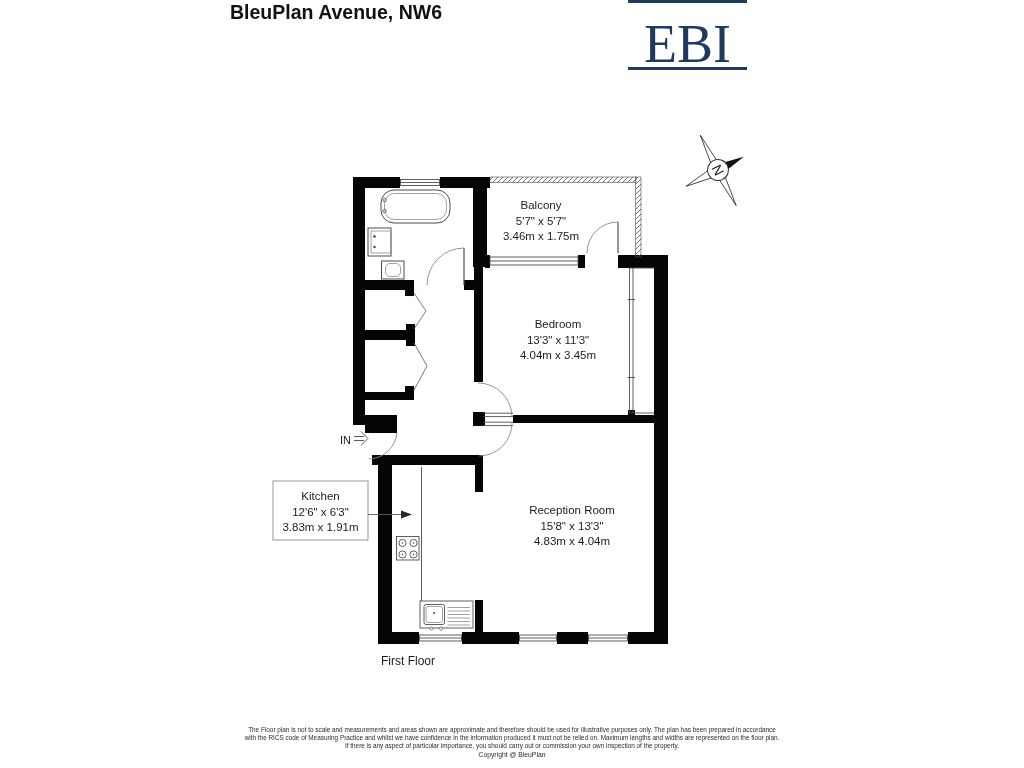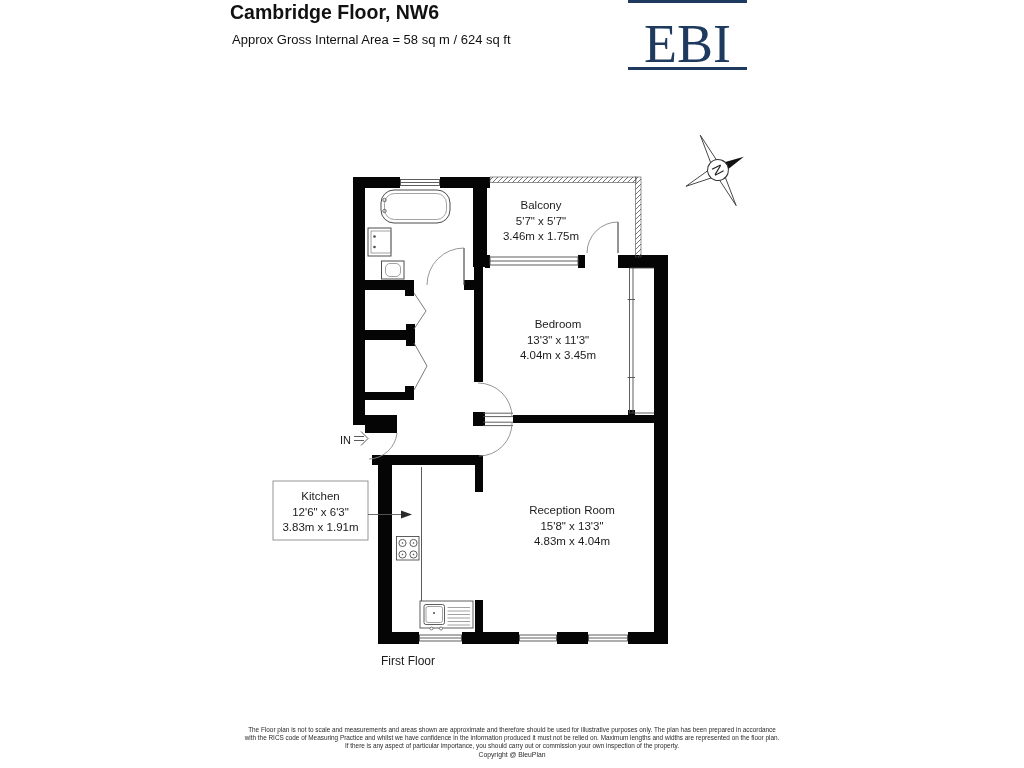--- a/index.html
+++ b/index.html
@@ -31,23 +31,22 @@
   
   .disclaimer{
     left:0;right:0;top:726px;text-align:center;
     font-size:6.4px;line-height:8.1px;color:#2a2a2a;
   }
   .copyright{font-size:6.8px;margin-top:1px;}
 </style>
 </head>
 <body>
 
-<div class="abs title">Cambridge Floor, NW6</div>
+<div class="abs title">BleuPlan Avenue, NW6</div>
 <div class="abs subs">
-  <div>Approx Gross Internal Area = 58 sq m / 624 sq ft</div>
 </div>
 
 <div class="abs logo">
   <div class="logo-rule"></div>
   <div class="logo-text">EBI</div>
   <div class="logo-rule"></div>
 </div>
 
 <svg class="abs plan-svg" width="1024" height="768" viewBox="0 0 1024 768">
   <defs>

